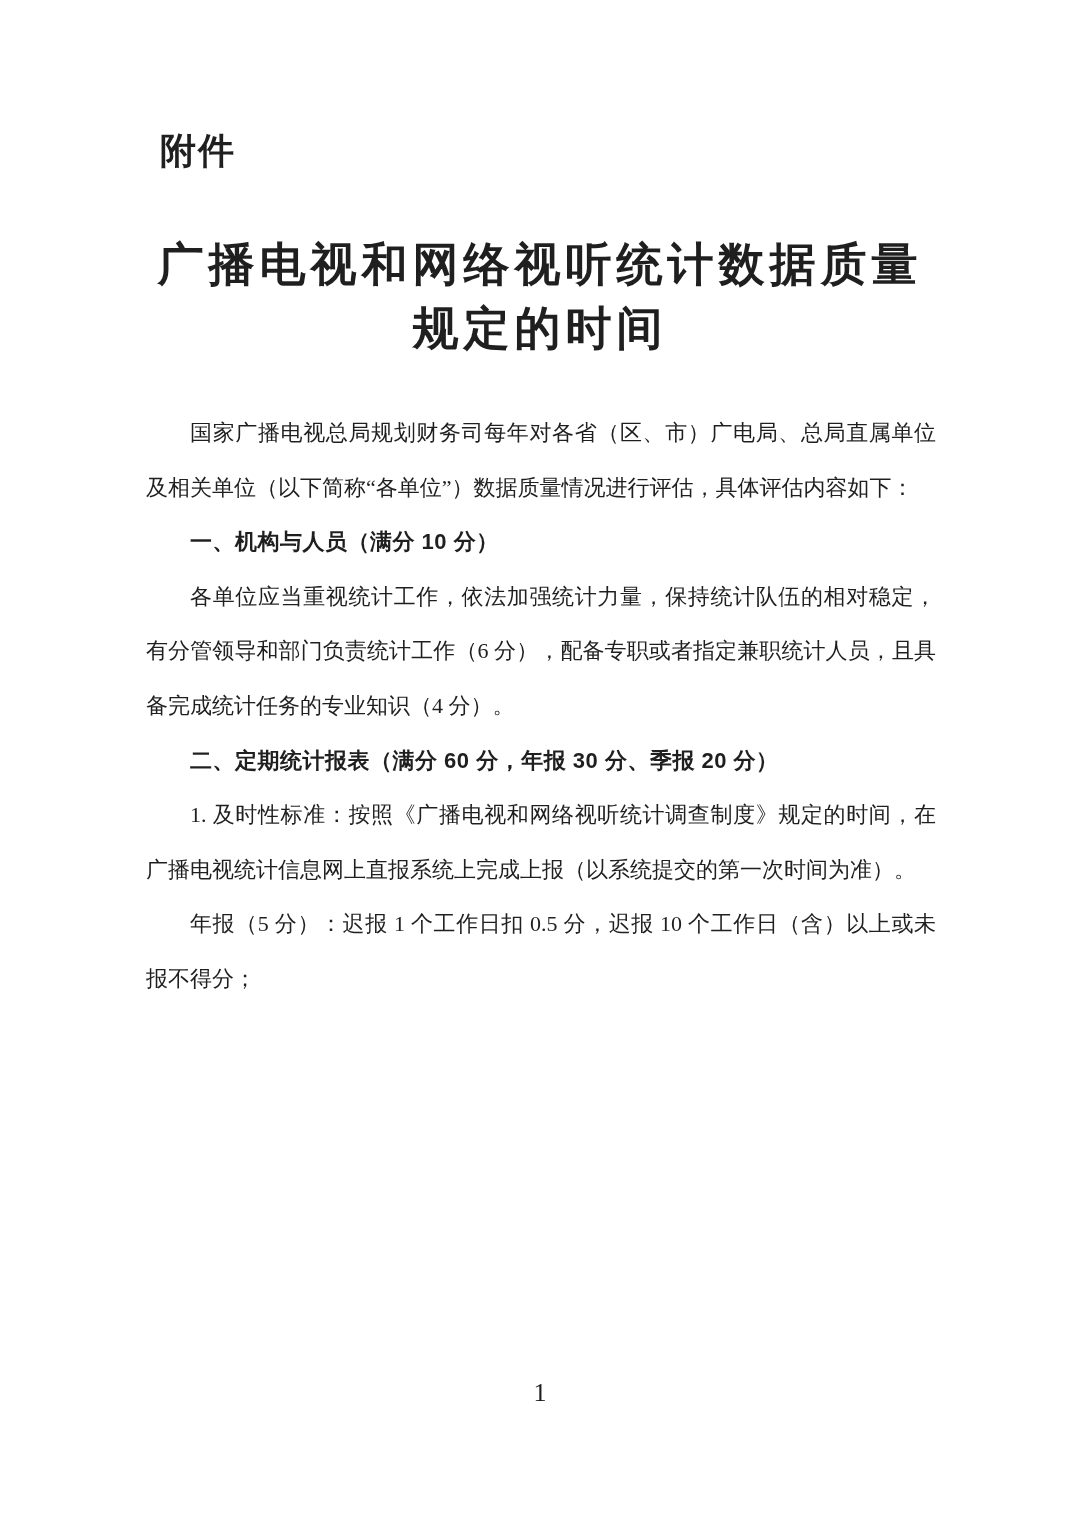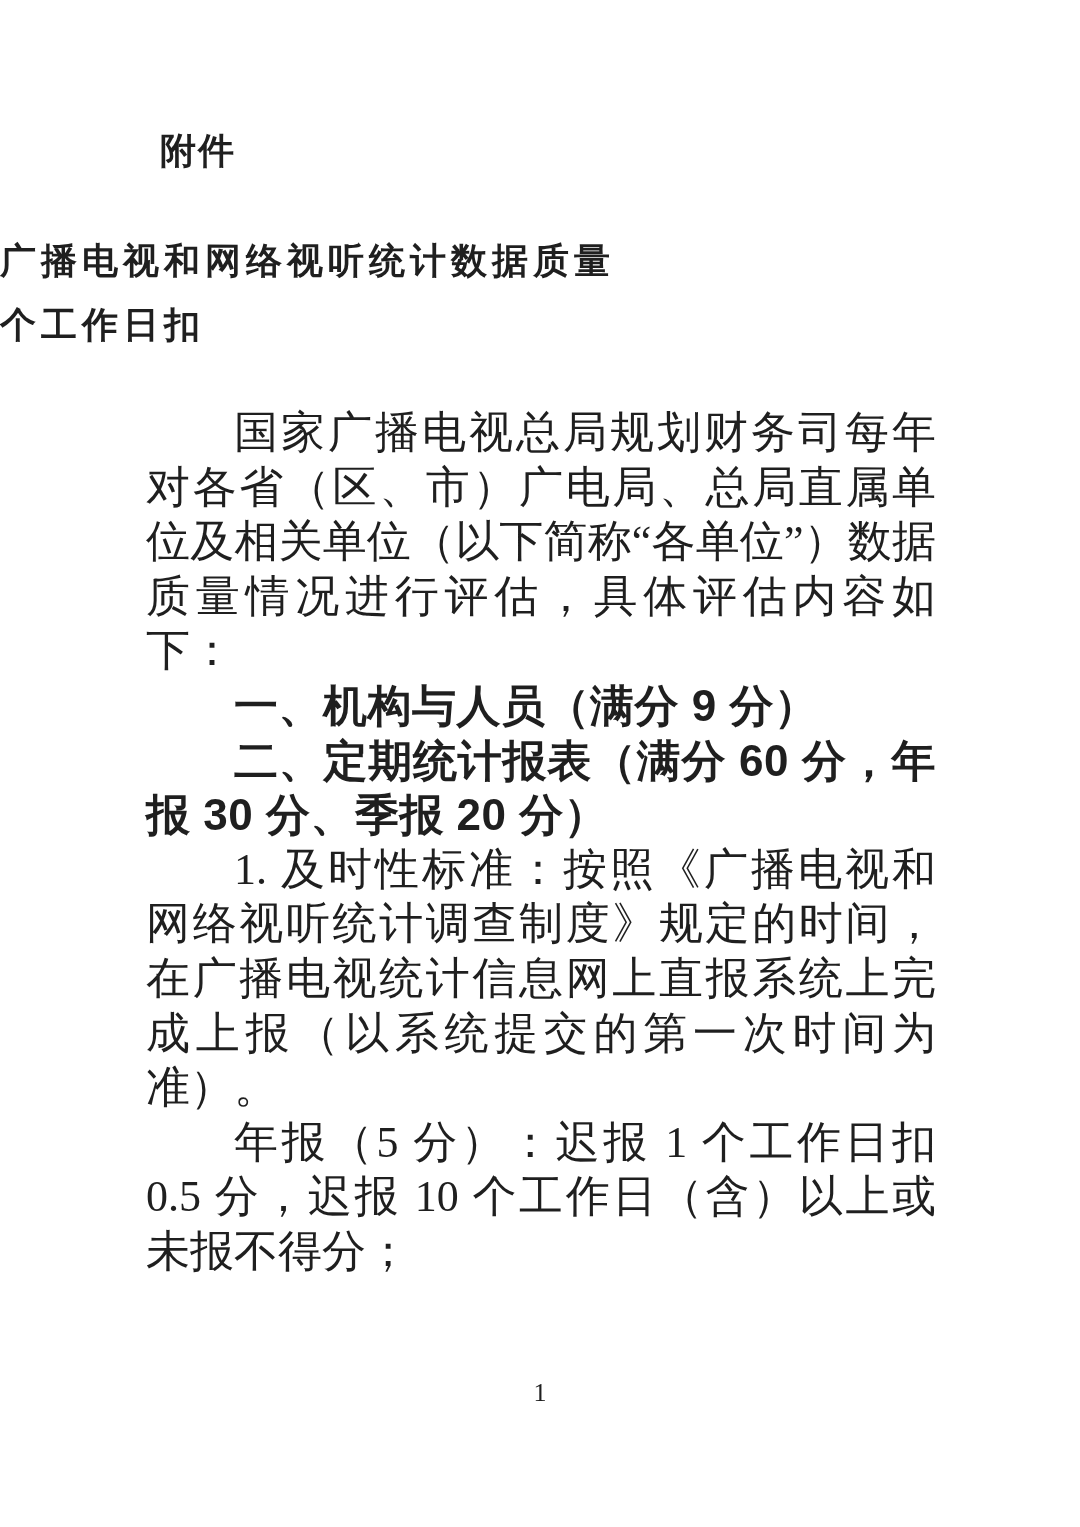--- a/index.html
+++ b/index.html
@@ -20,30 +20,31 @@
   .attachment {
     margin: 126px 0 0 160px;
     font-family: "Liberation Sans", "DejaVu Sans", sans-serif;
     font-weight: 700;
     font-size: 36px;
     line-height: 50px;
     letter-spacing: 2px;
   }
   .title {
     margin: 56px 0 0 0;
-    font-family: Liberation Mono, monospace;
+    text-align: center;
+    font-family: Liberation Sans, sans-serif;
     font-weight: 700;
-    font-size: 36px;
+    font-size: 46px;
     line-height: 64px;
     letter-spacing: 5px;
   }
   .content {
     width: 790px;
     margin: 46px 0 0 146px;
-    font-size: 44px;
+    font-size: 22px;
     line-height: 54.6px;
   }
   .content p {
     margin: 0;
     text-indent: 2em;
     text-align: justify;
     text-justify: inter-ideograph;
   }
   .content p.heading {
     font-family: "Liberation Sans", "DejaVu Sans", sans-serif;
@@ -63,26 +64,27 @@
 </style>
 </head>
 <body>
 
 <div class="page">
 
   <div class="attachment">附件</div>
 
   <div class="title">
     <div>广播电视和网络视听统计数据质量</div>
-    <div>个工作日扣</div>
+    <div>规定的时间</div>
   </div>
 
   <div class="content">
     <p class="body">国家广播电视总局规划财务司每年对各省（区、市）广电局、总局直属单位及相关单位（以下简称“各单位”）数据质量情况进行评估，具体评估内容如下：</p>
-    <p class="heading">一、机构与人员（满分 9 分）</p>
+    <p class="heading">一、机构与人员（满分 10 分）</p>
+    <p class="body">各单位应当重视统计工作，依法加强统计力量，保持统计队伍的相对稳定，有分管领导和部门负责统计工作（6 分），配备专职或者指定兼职统计人员，且具备完成统计任务的专业知识（4 分）。</p>
     <p class="heading">二、定期统计报表（满分 60 分，年报 30 分、季报 20 分）</p>
     <p class="body">1. 及时性标准：按照《广播电视和网络视听统计调查制度》规定的时间，在广播电视统计信息网上直报系统上完成上报（以系统提交的第一次时间为准）。</p>
     <p class="body">年报（5 分）：迟报 1 个工作日扣 0.5 分，迟报 10 个工作日（含）以上或未报不得分；</p>
   </div>
 
   <div class="page-number">1</div>
 
 </div>
 
 </body></html>

